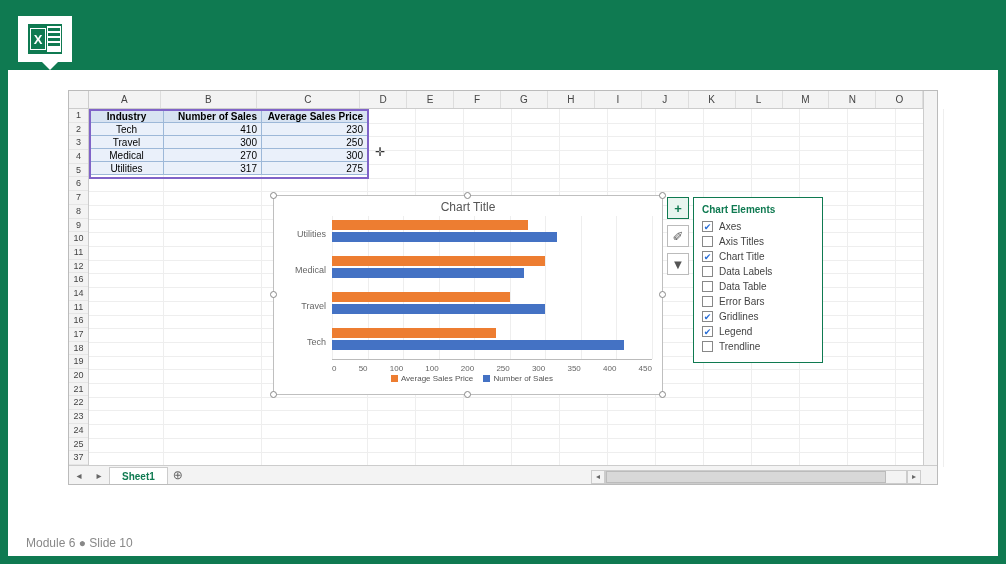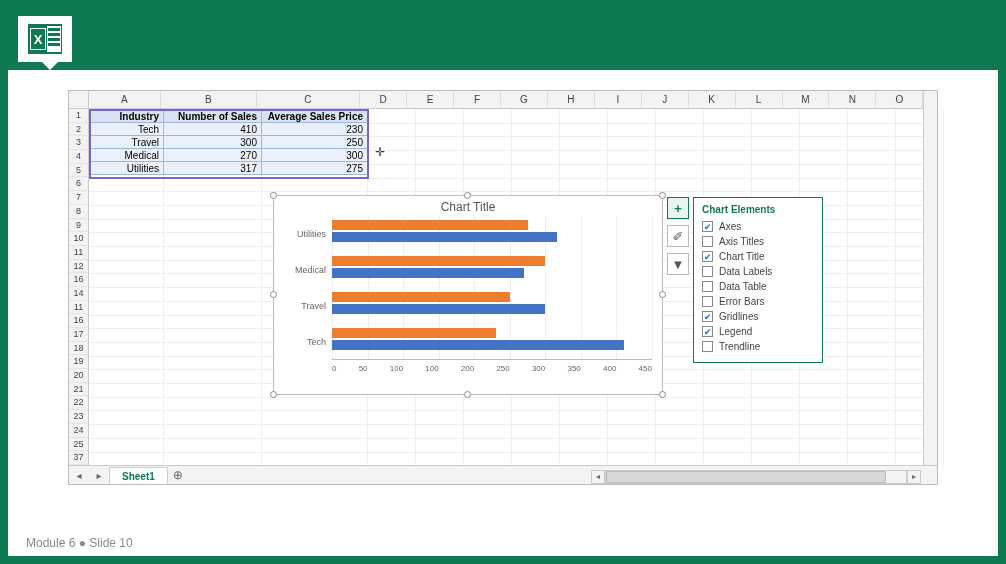--- a/index.html
+++ b/index.html
@@ -25,21 +25,21 @@
   .row-headers { width:20px; background:#f3f3f3; border-right:1px solid #ccc; font-size:9px; color:#444; }
   .rh { height:13.7px; border-bottom:1px solid #e5e5e5; text-align:center; line-height:13px; }
   .cells { flex:1; position:relative; background:#fff; }
   .gridlines { position:absolute; inset:0; }
   .vl { position:absolute; top:0; bottom:0; width:1px; background:#eee; }
   .hl { position:absolute; left:0; right:0; height:1px; background:#eee; }
   .data-table { position:absolute; left:0; top:0; border-collapse:collapse; font-size:10px; }
   .data-table th, .data-table td { border:1px solid #9db8d8; padding:0 4px; height:13px; }
   .data-table th { background:#d8e3f2; font-weight:bold; text-align:center; }
   .data-table td { background:#eaf0fa; }
-  .data-table .tA { width:74px; text-align:right; }
+  .data-table .tA { width:74px; text-align:center; }
   .data-table .tB { width:98px; text-align:right; }
   .data-table .tC { width:106px; text-align:right; }
   .sel-outline { position:absolute; left:0; top:0; width:280px; height:70px; border:2px solid #8063c8; pointer-events:none; }
   .cursor-cross { position:absolute; left:286px; top:36px; font-size:12px; color:#333; }
   .chart-box { position:absolute; left:184px; top:86px; width:390px; height:200px; border:1px solid #bfbfbf; background:#fff; }
   .handle { position:absolute; width:7px; height:7px; border:1px solid #888; background:#fff; border-radius:50%;}
   .chart-title { text-align:center; font-size:12px; color:#555; padding:4px 0 2px 0; }
   .plot { position:relative; height:144px; margin:0 10px 0 8px; display:flex; }
   .cat-labels { width:50px; display:flex; flex-direction:column; justify-content:space-around; font-size:9px; color:#666; text-align:right; padding-right:6px;}
   .plot-area { flex:1; position:relative; border-bottom:1px solid #bbb; }
@@ -259,20 +259,24 @@
                   <div class="bar orange" style="top: 4px; width: 61.1111%;"></div>
                   <div class="bar blue" style="top: 16px; width: 70.4444%;"></div>
                   <div class="bar orange" style="top: 40px; width: 66.6667%;"></div>
                   <div class="bar blue" style="top: 52px; width: 60%;"></div>
                   <div class="bar orange" style="top: 76px; width: 55.5556%;"></div>
                   <div class="bar blue" style="top: 88px; width: 66.6667%;"></div>
                   <div class="bar orange" style="top: 112px; width: 51.1111%;"></div>
                   <div class="bar blue" style="top: 124px; width: 91.1111%;"></div>
                 </div>
             </div>
+            <div class="legend">
+              <span class="sw" style="background:#ed7d31"></span><span>Average Sales Price</span>
+              <span class="sw" style="background:#4472c4"></span><span>Number of Sales</span>
+            </div>
           </div>
 
           <div class="side-btns">
             <div class="side-btn plus">+</div>
             <div class="side-btn">
                 <span>✐</span>
               </div>
             <div class="side-btn">
                 <span>▼</span>
               </div>

